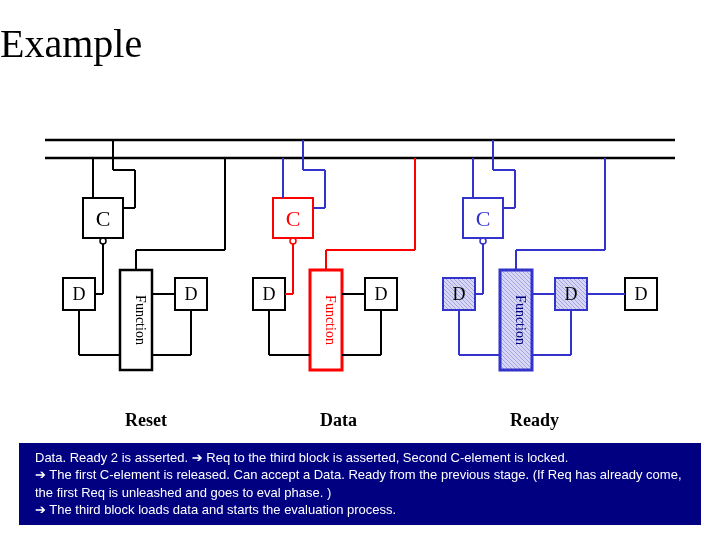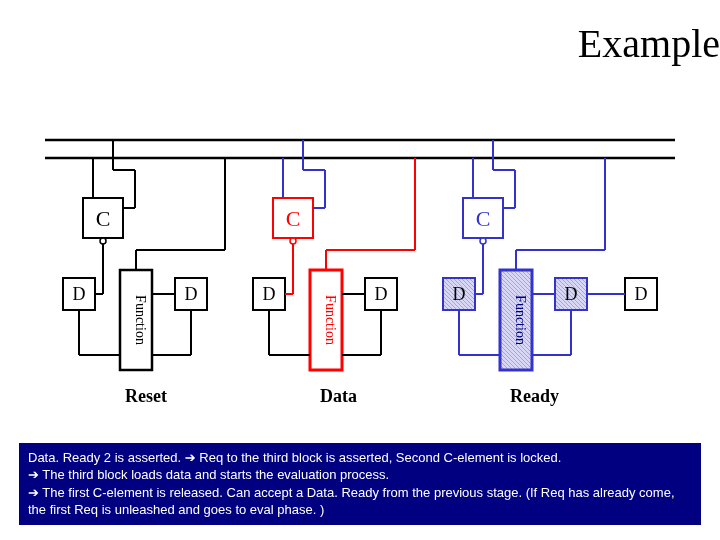--- a/index.html
+++ b/index.html
@@ -1,21 +1,21 @@
 <!DOCTYPE html>
 <html><head>
 <meta charset="utf-8">
 <style>
   html,body{margin:0;padding:0;width:720px;height:540px;background:#fff;font-family:Arial,Helvetica,sans-serif;overflow:hidden}
   .page{position:relative;width:720px;height:540px}
-  .title{position:absolute;top:20px;left:0;width:100%;text-align:right;font-size:40px;font-family:"Times New Roman",serif}
+  .title{position:absolute;top:20px;left:0;width:100%;text-align:left;font-size:40px;font-family:"Times New Roman",serif}
   .diagram{position:absolute;top:130px;left:45px;width:630px;height:270px}
-  .state-labels{position:absolute;top:386px;left:45px;width:630px;height:24px}
+  .state-labels{position:absolute;top:410px;left:45px;width:630px;height:24px}
   .state-label{position:absolute;font-weight:bold;font-size:18px;font-family:"Times New Roman",serif}
-  .footer{position:absolute;left:19px;bottom:15px;width:682px;background:#000080;color:#fff;font-size:13px;line-height:1.35;padding:6px 9px;box-sizing:border-box}
+  .footer{position:absolute;left:19px;bottom:15px;width:682px;background:#000080;color:#fff;font-size:13px;line-height:1.35;padding:6px 16px;box-sizing:border-box}
   .arrow{display:inline-block;font-family:Arial,sans-serif}
 </style>
 </head>
 <body>
 
 <div class="page">
 
   <div class="title">Example</div>
 
   <div class="diagram">
@@ -136,20 +136,20 @@
     <span class="state-label" style="left:80px">Reset</span>
     <span class="state-label" style="left:275px">Data</span>
     <span class="state-label" style="left:465px">Ready</span>
   </div>
 
   <div class="footer">
     <div>
       <span>Data. Ready 2 is asserted. </span><span class="arrow">➔</span><span> Req to the third block is asserted, Second C-element is locked.</span>
     </div>
     <div>
-      <span class="arrow">➔</span><span> The third block loads data and starts the evaluation process.</span>
+      <span class="arrow">➔</span><span> The first C-element is released. Can accept a Data. Ready from the previous stage. (If Req has already come, the first Req is unleashed and goes to eval phase. )</span>
     </div>
     <div>
-      <span class="arrow">➔</span><span> The first C-element is released. Can accept a Data. Ready from the previous stage. (If Req has already come, the first Req is unleashed and goes to eval phase. )</span>
+      <span class="arrow">➔</span><span> The third block loads data and starts the evaluation process.</span>
     </div>
   </div>
 
 </div>
 
 </body></html>

